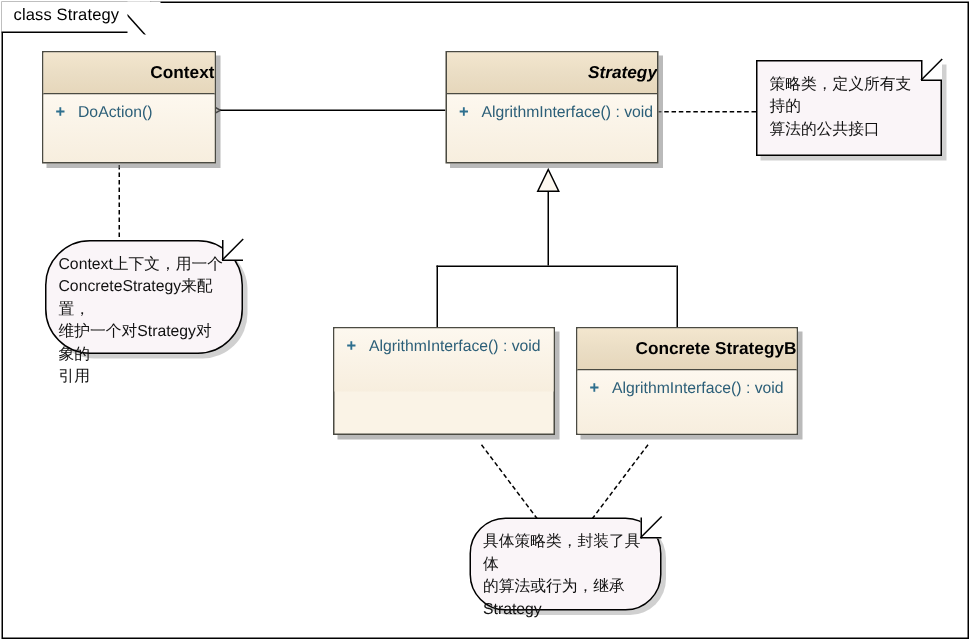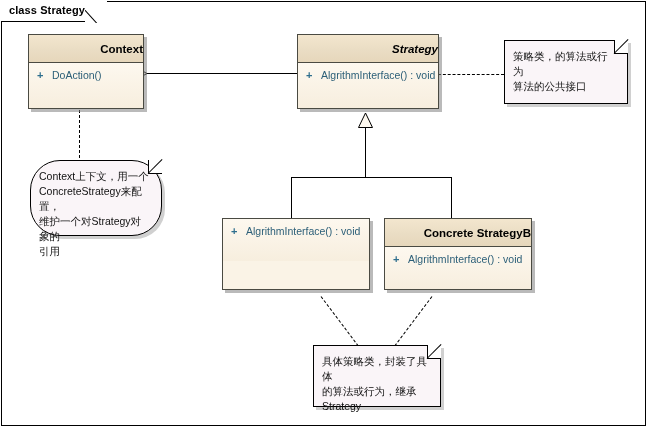--- a/index.html
+++ b/index.html
@@ -58,21 +58,21 @@
     height: 1px;
     background: #000000;
     transform: rotate(48deg);
     transform-origin: left center;
   }
   .frame-label {
     position: absolute;
     left: 9px;
     top: 4px;
     font-size: 11px;
-    font-weight: bold;
+    font-weight: normal;
     color: #000000;
     white-space: nowrap;
     letter-spacing: 0.1px;
   }
 
   
   .umlclass {
     position: absolute;
     box-sizing: border-box;
     border: 1px solid #4a4a42;
@@ -259,33 +259,33 @@
     <div class="uml-body">
       <div class="uml-member">
         <span class="uml-vis">+</span>
         <span class="uml-sig italic linked">AlgrithmInterface() : void</span>
       </div>
     </div>
   </div>
 
   <div class="note" style="left:504px; top:40px; width:124px; height:64px;">
     <div class="note-fold"></div>
-    <div class="note-text">策略类，的算法或行为
+    <div class="note-text">策略类，定义所有支持的
 算法的公共接口</div>
   </div>
 
   <div class="note" style="left:30px; top:160px; width:132px; height:76px;border-radius:30px;">
     <div class="note-fold"></div>
     <div class="note-text">Context上下文，用一个
 ConcreteStrategy来配置，
 维护一个对Strategy对象的
 引用</div>
   </div>
 
-  <div class="note" style="left:313px; top:345px; width:128px; height:62px;">
+  <div class="note" style="left:313px; top:345px; width:128px; height:62px;border-radius:24px;">
     <div class="note-fold"></div>
     <div class="note-text">具体策略类，封装了具体
 的算法或行为，继承
 Strategy</div>
   </div>
 
 
 </div>
 
 </body></html>

